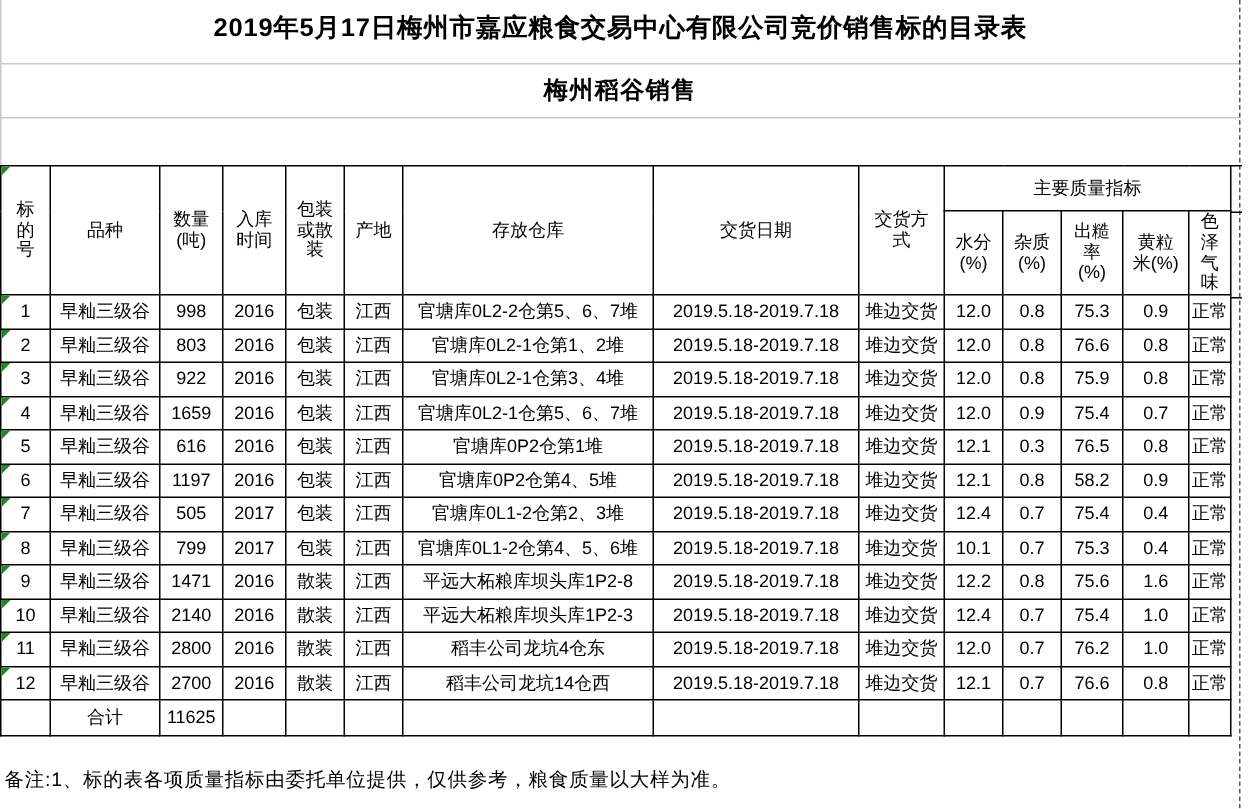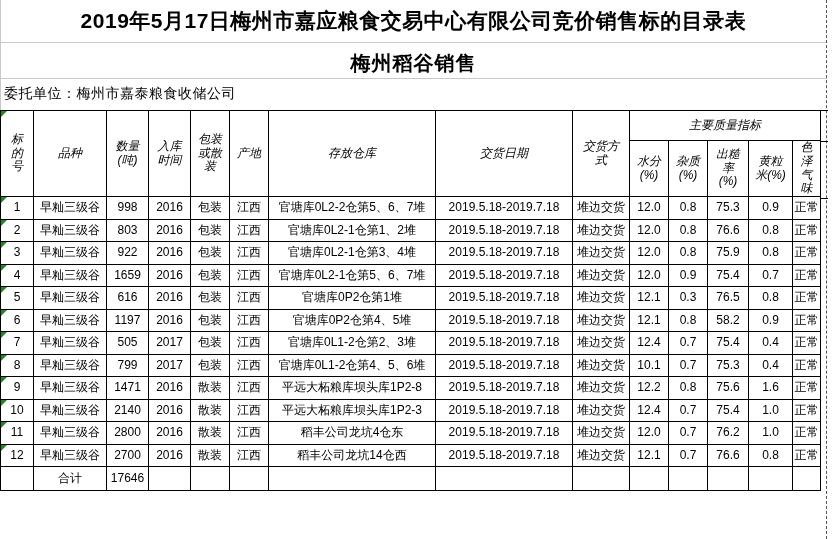--- a/index.html
+++ b/index.html
@@ -13,43 +13,43 @@
   .gh1 { top:42px; } .gh2 { top:78px; }
   .gridline-v { position:absolute; left:0; top:0; width:0; height:110px; border-left:1px solid #c9c9c9; }
   
   .pagebreak { position:absolute; top:0; left:826px; width:0; height:539px; border-left:1px dashed #555; }
   
   .stub { position:absolute; left:820px; width:8px; height:0; border-top:1px solid #000; }
   .s1 { top:110px; } .s2 { top:141px; } .s3 { top:198px; }
 
   .doc-title {
     position:absolute; top:7px; left:0; width:827px; text-align:center;
-    font-size:21px; font-weight:bold; letter-spacing:0.5px; white-space:nowrap;
+    font-size:17px; font-weight:bold; letter-spacing:0.5px; white-space:nowrap;
   }
   .doc-subtitle {
     position:absolute; top:50px; left:0; width:827px; text-align:center;
-    font-size:20px; font-weight:bold; letter-spacing:1px;
+    font-size:16px; font-weight:bold; letter-spacing:1px;
   }
   .consignor {
     position:absolute; top:85px; left:4px; font-size:14px; letter-spacing:0.5px;
   }
   .note {
     position:absolute; top:511px; left:3px; font-size:13px; letter-spacing:0.5px;
   }
 
   table.catalog {
     position:absolute; top:110px; left:0; width:821px;
     border-collapse:collapse; table-layout:fixed;
   }
   table.catalog th, table.catalog td {
     border:1px solid #000; text-align:center; vertical-align:middle;
     font-size:12px; font-weight:normal; padding:0; position:relative;
     line-height:1.15; overflow:hidden;
   }
-  table.catalog thead th { padding:0 5px;font-style:italic; }
+  table.catalog thead th { padding:0 5px; }
   thead tr.hr1 { height:30px; }
   thead tr.hr2 { height:56px; }
   tbody tr { height:22.5px; }
   tr.total-row { height:24px; }
   td.col9 { text-align:left; padding-left:2px; }            
   tbody tr:nth-child(12) td.col9 { text-align:center; padding-left:0; } 
   .tri {
     position:absolute; top:0; left:0; width:0; height:0;
     border-top:6px solid #1e8a1e; border-right:6px solid transparent;
   }
@@ -62,21 +62,20 @@
   <div class="gridline-h gh1"></div>
   <div class="gridline-h gh2"></div>
   <div class="gridline-v"></div>
   <div class="pagebreak"></div>
   <div class="stub s1"></div>
   <div class="stub s2"></div>
   <div class="stub s3"></div>
 
   <div class="doc-title">2019年5月17日梅州市嘉应粮食交易中心有限公司竞价销售标的目录表</div>
   <div class="doc-subtitle">梅州稻谷销售</div>
-  <div class="consignor">委托单位：梅州市嘉泰粮食收储公司</div>
 
   <table class="catalog">
     <colgroup>
       <col style="width:33px">
         <col style="width:73px">
         <col style="width:42px">
         <col style="width:42px">
       <col style="width:39px">
         <col style="width:39px">
         <col style="width:167px">
@@ -298,29 +297,30 @@
           <td class="col8">堆边交货</td>
           <td class="col9">12.1</td>
           <td class="col10">0.7</td>
           <td class="col11">76.6</td>
           <td class="col12">0.8</td>
           <td class="col13">正常</td>
         </tr>
         <tr class="total-row">
           <td class="col0"></td>
           <td class="col1">合计</td>
-          <td class="col2">17646</td>
+          <td class="col2">11625</td>
           <td class="col3"></td>
           <td class="col4"></td>
           <td class="col5"></td>
           <td class="col6"></td>
           <td class="col7"></td>
           <td class="col8"></td>
           <td class="col9"></td>
           <td class="col10"></td>
           <td class="col11"></td>
           <td class="col12"></td>
           <td class="col13"></td>
         </tr>
       </tbody>
   </table>
 
+  <div class="note">备注:1、标的表各项质量指标由委托单位提供，仅供参考，粮食质量以大样为准。</div>
 </div>
 
 </body></html>

